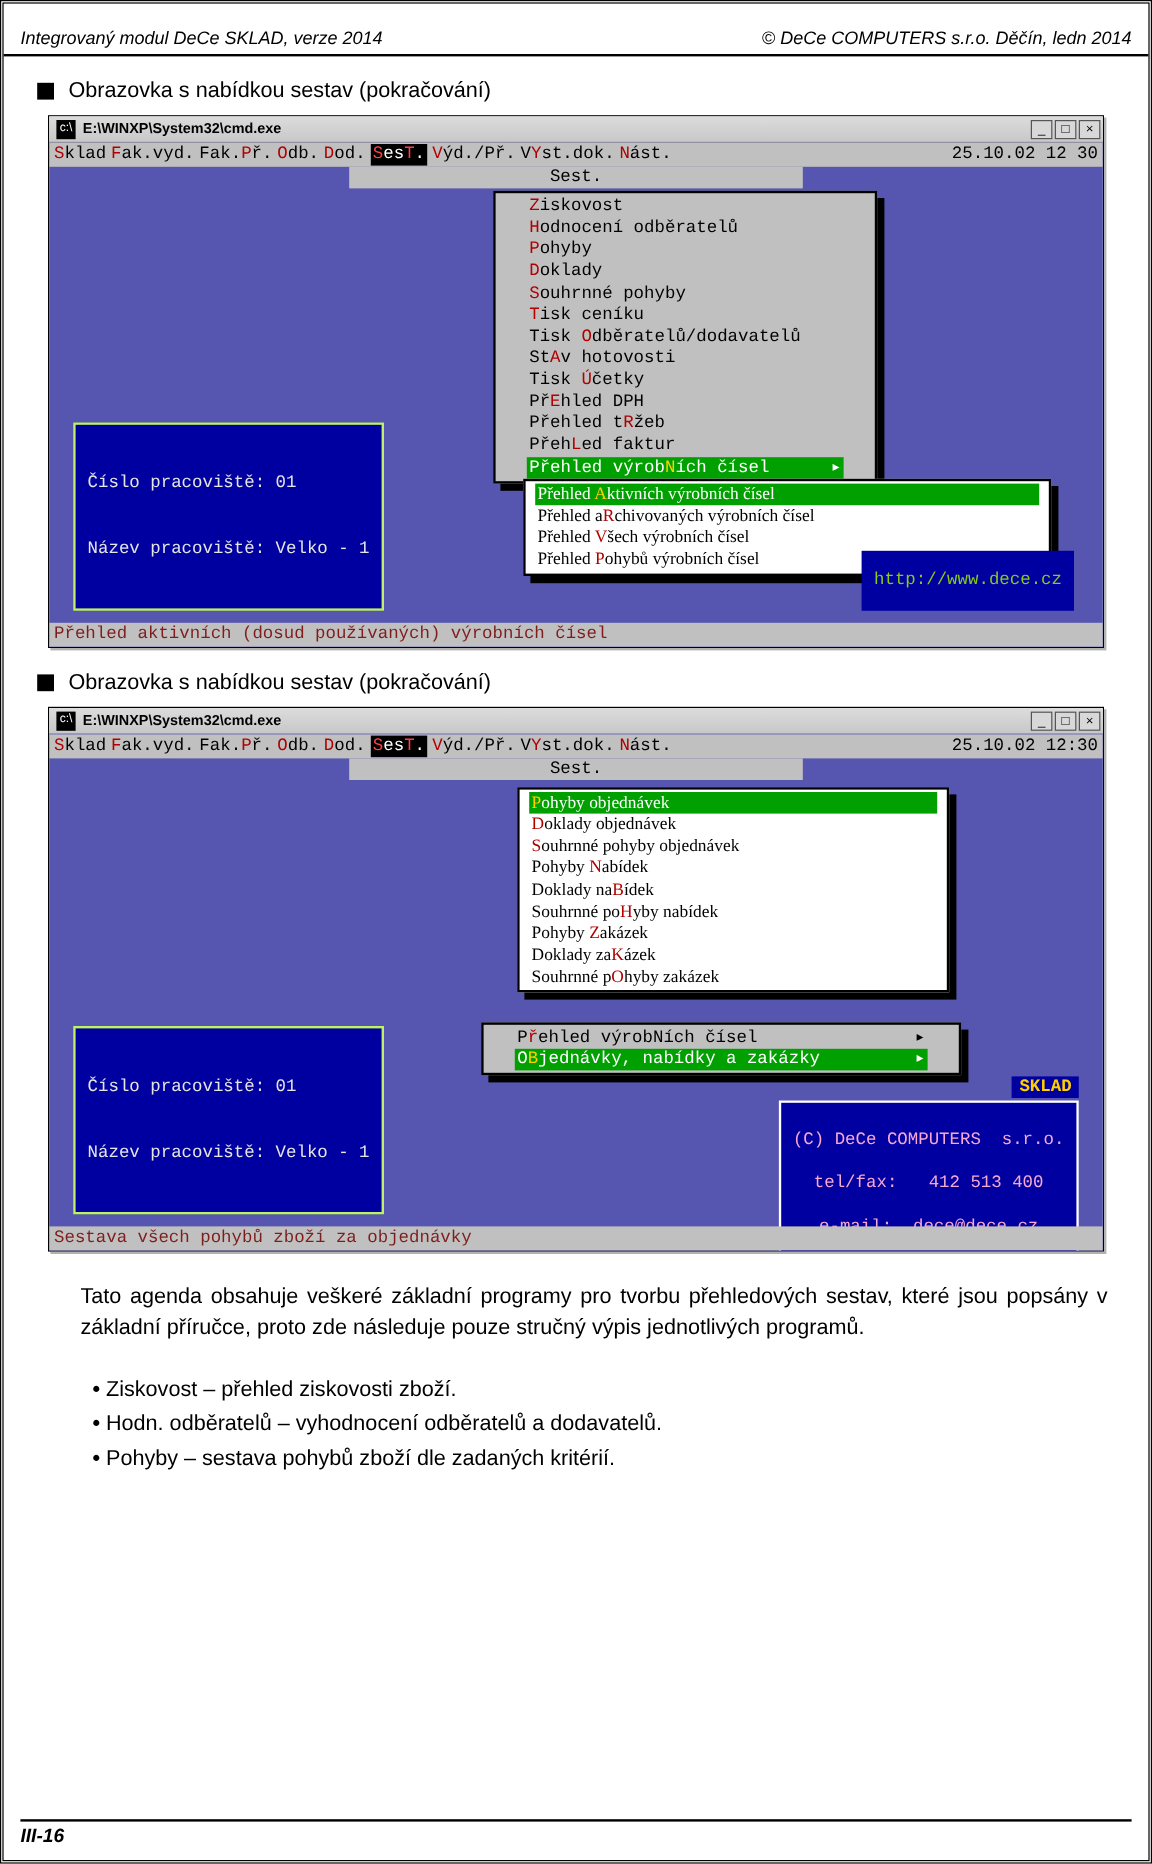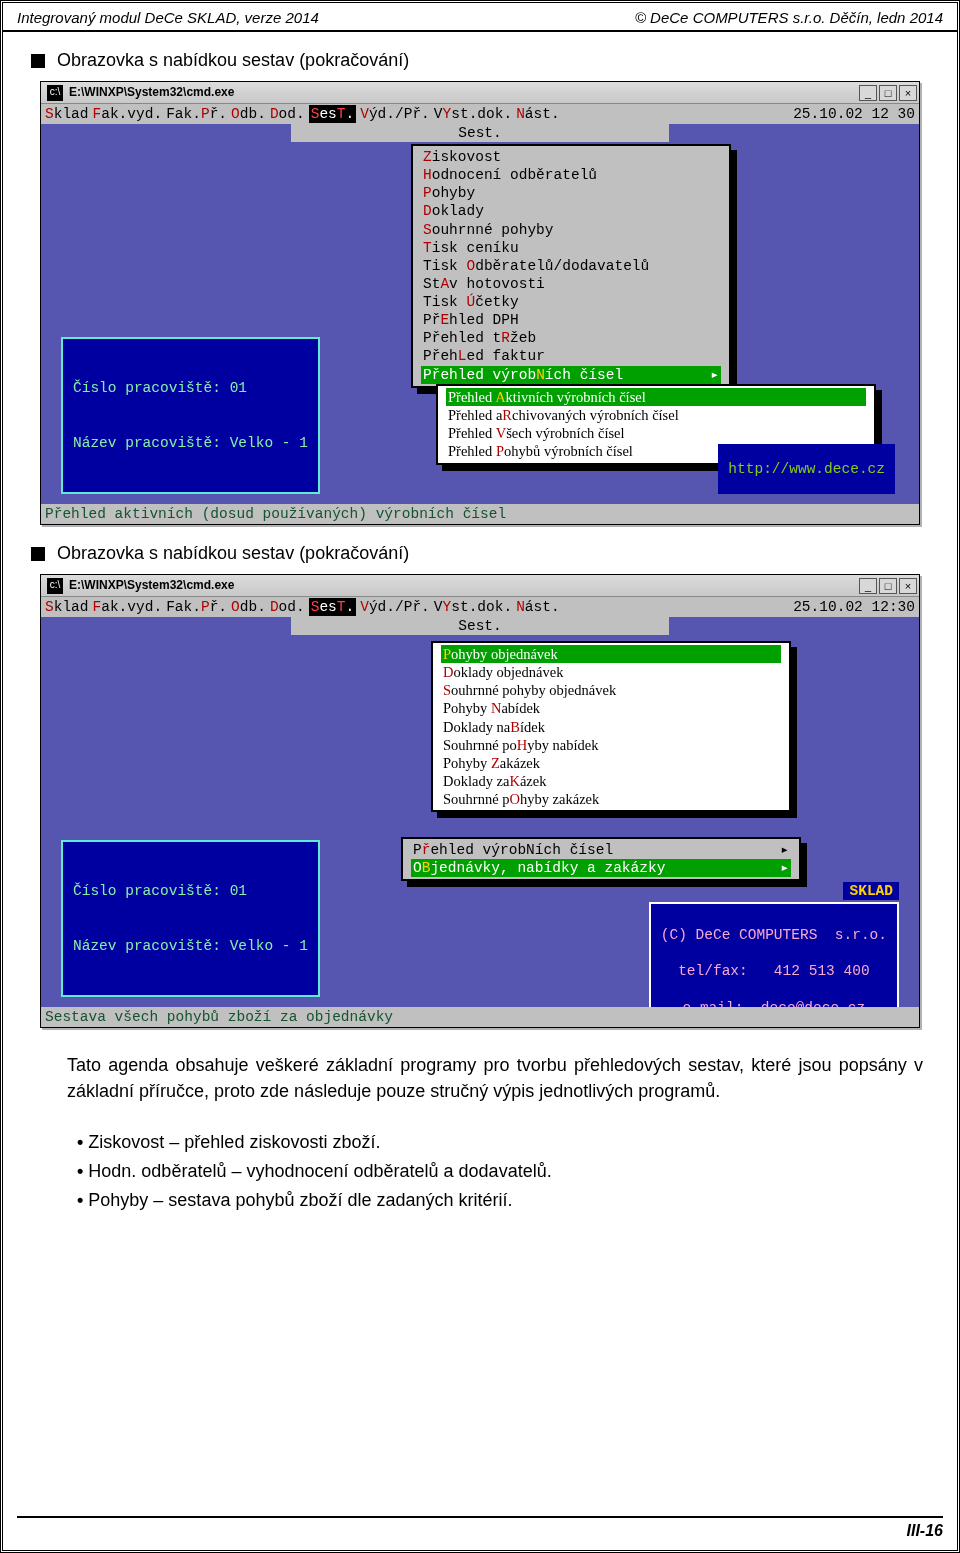--- a/index.html
+++ b/index.html
@@ -17,20 +17,21 @@
     min-height: 1553px;
     position: relative;
   }
   .header {
     display: flex;
     justify-content: space-between;
     padding: 6px 14px 4px 14px;
     border-bottom: 2px solid #000;
     font-style: italic;
     font-size: 15px;
+    margin-top: 15px;
   }
   .content { padding: 10px 28px 0 28px; }
   .section-title {
     font-size: 18px;
     margin: 8px 0 10px 0;
     display: flex;
     align-items: center;
     gap: 8px;
   }
   .sq {
@@ -103,56 +104,56 @@
     margin: 0 250px 4px 250px;
     padding: 0 0;
     letter-spacing: 0;
   }
   .panel1 {
     position: absolute;
     background: #c0c0c0;
     color: #000;
     border: 2px solid #000;
     box-shadow: 6px 6px 0 #000;
-    padding: 2px 8px;
+    padding: 2px 26px;
   }
   .panel1 .row .hl, .panel2 .row .hl { color: #b00000; }
   .panel1 .row.sel, .panel2 .row.sel { background: #00a000; color:#fff; }
   .panel1 .row.sel .hl, .panel2 .row.sel .hl { color: #ffd000; }
   .panel1 .row, .panel2 .row { white-space: pre; padding: 0 2px; }
   .arrow { float: right; }
   .panel2 {
     position: absolute;
     background: #fff;
     color: #000;
     border: 2px solid #000;
     box-shadow: 6px 6px 0 #000;
     padding: 2px 8px;
     font-family: Liberation Serif, serif;
   }
   .infobox {
     position: absolute;
     background: #0000a0;
-    color: #86efac;
-    border: 2px solid #5eead4;
+    color: #e5e5e5;
+    border: 2px solid #bef264;
     padding: 4px 10px;
     white-space: pre;
   }
   .urlbox {
     position: absolute;
     background: #0000a0;
     color: #84cc16;
     padding: 16px 10px;
     white-space: pre;
   }
   .statusline {
     position: absolute;
     bottom: 0; left:0; right:0;
     background: #c0c0c0;
-    color: #14532d;
+    color: #7f1d1d;
     padding: 1px 4px;
     white-space: pre;
     margin-top: 28px;
   }
   .companybox {
     position: absolute;
     background: #0000a0;
     color: #f9a8d4;
     border: 2px solid #fff;
     padding: 4px 10px;
@@ -169,21 +170,21 @@
     list-style: none;
     padding: 0 0 0 46px;
     margin: 24px 0 0 0;
     font-size: 18px;
   }
   ul.bullets li { padding: 4px 0; }
   ul.bullets li::before { content: "•  "; font-weight:bold; }
   .footer {
     position: absolute;
     bottom: 10px; left: 0; right: 0;
-    text-align: right;
+    text-align: left;
   }
   .footer-inner {
     border-top: 2px solid #000;
     margin: 0 14px;
     padding-top: 4px;
     font-style: italic;
     font-weight: bold;
     font-size: 16px;
   }
 </style>

